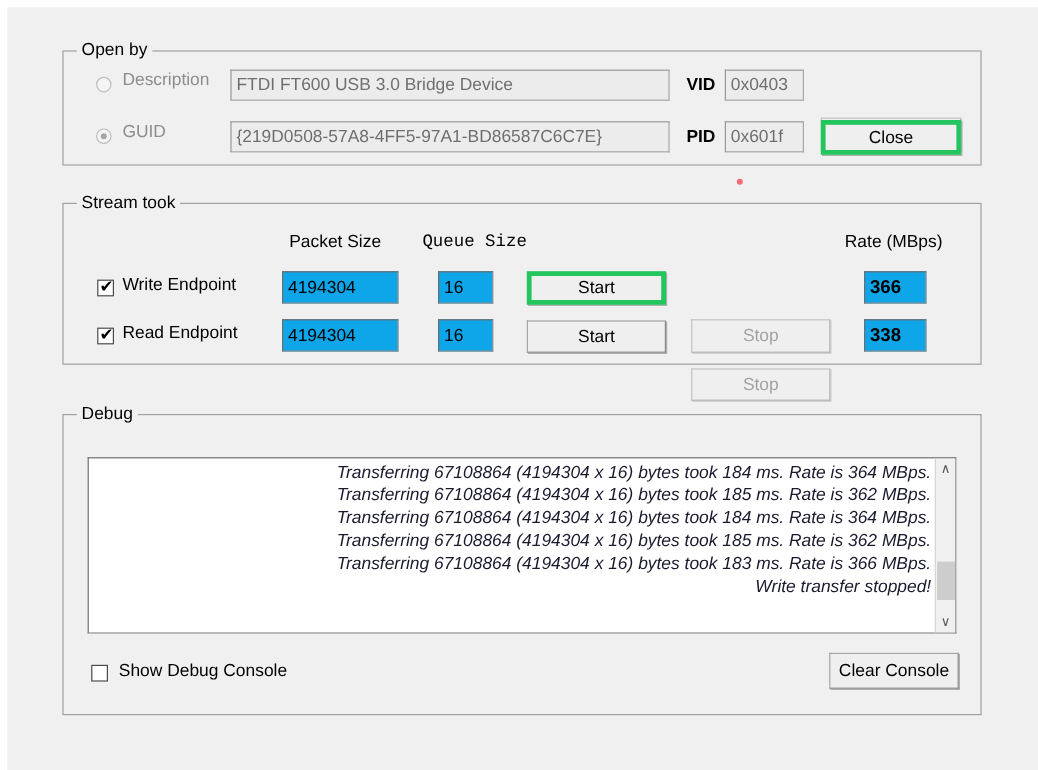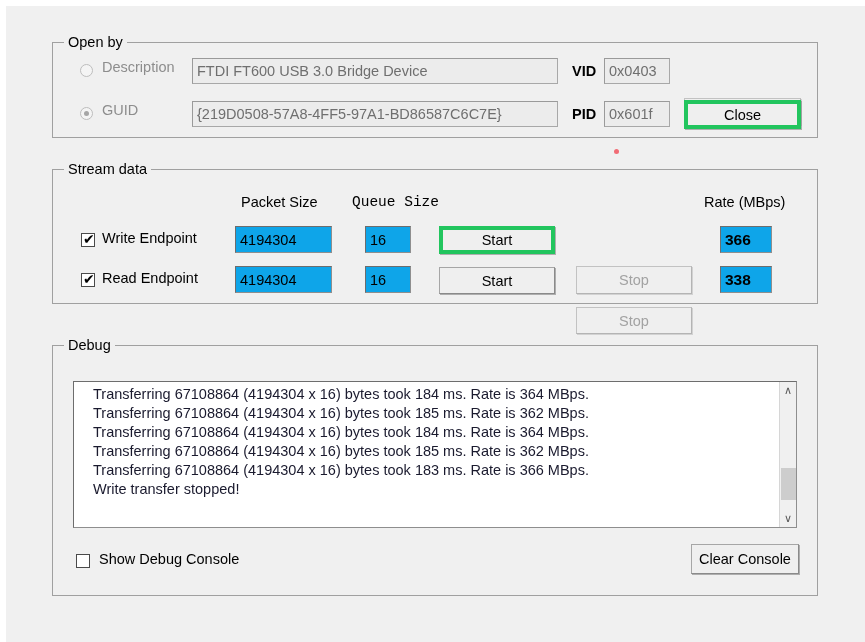--- a/index.html
+++ b/index.html
@@ -14,20 +14,21 @@
     overflow: hidden;
   }
   .app-window {
     position: absolute;
     left: 6px;
     top: 6px;
     width: 859px;
     height: 636px;
     background: #f0f0f0;
     box-sizing: border-box;
+    text-align: right;
   }
 
   
   .groupbox {
     position: absolute;
     border: 1px solid #a0a0a0;
     box-sizing: border-box;
     background: transparent;
   }
   .groupbox > .gb-title {
@@ -154,20 +155,21 @@
     border: 1px solid #8e8e8e;
     border-top-color: #6d6d6d;
     border-left-color: #6d6d6d;
     overflow: hidden;
   }
   #debug-lines {
     position: absolute;
     left: 19px;
     top: 3px;
     right: 20px;
+    font-style: italic;
   }
   #debug-lines .dline {
     font-family: "Liberation Sans", sans-serif;
     font-size: 14.5px;
     line-height: 19px;
     color: #1a1a2e;
     white-space: nowrap;
   }
   .scrollbar {
     position: absolute;
@@ -234,21 +236,21 @@
   <span class="lbl bold" style="left:566px; top:100px;">PID</span>
   <div class="tinput readonly" style="left:598px; top:95px; width:66px; height:26px;">0x601f</div>
 
   <div class="btn disabled" style="left:678px; top:52px; width:117px; height:27px;">Open</div>
 
   <div class="btn default" style="left:678px; top:94px; width:117px; height:29px;">Close</div>
 
   <div class="red-dot" style="left:608px; top:143px;"></div>
 
   <div class="groupbox" id="grp-stream">
-    <span class="gb-title">Stream data</span>
+    <span class="gb-title">Stream took</span>
   </div>
 
   <span class="lbl" style="left:235px; top:188px;">Packet Size</span>
   <span class="lbl" style="left:346px; top:188px;font-family:Liberation Mono, monospace;">Queue Size</span>
   <span class="lbl" style="left:698px; top:188px;">Rate (MBps)</span>
 
   <div class="checkbox" style="left:75px; top:227px;">
     <span class="tick" style="display: block;">✔</span>
   </div>
   <span class="lbl" style="left:96px; top:224px;">Write Endpoint</span>

